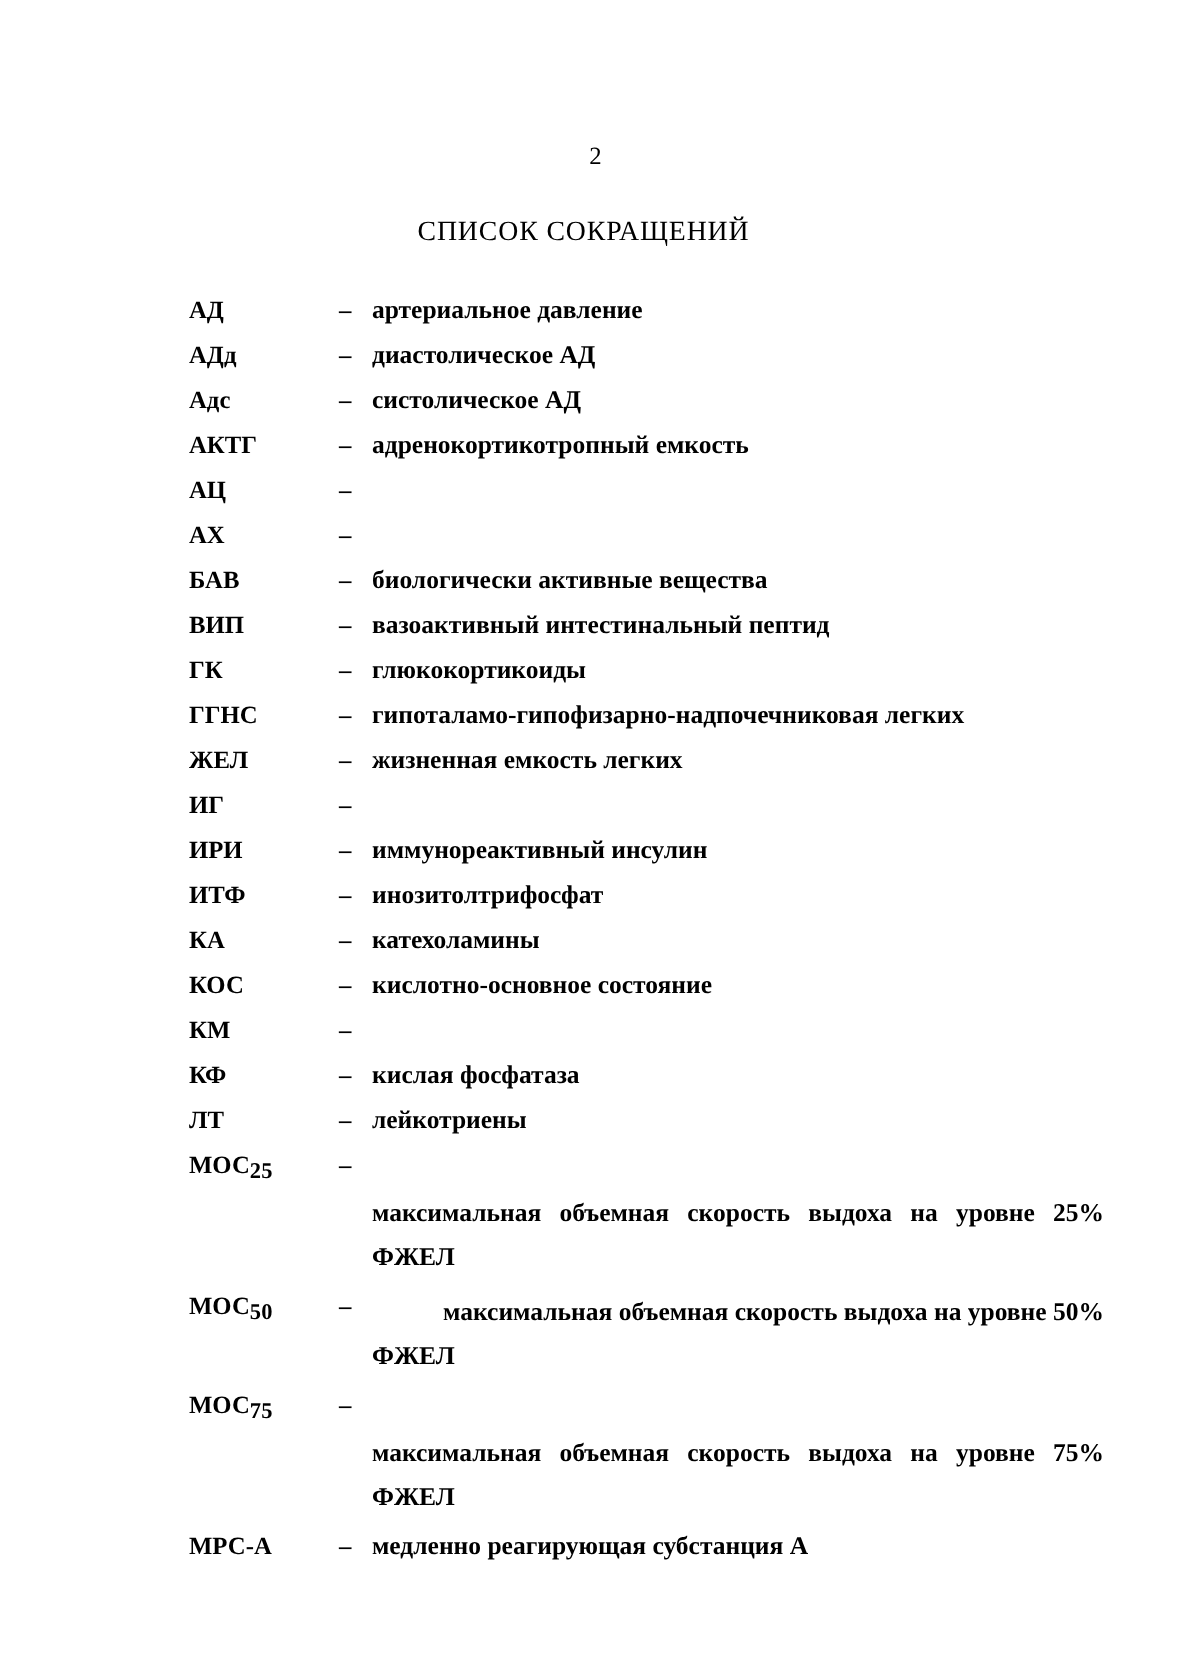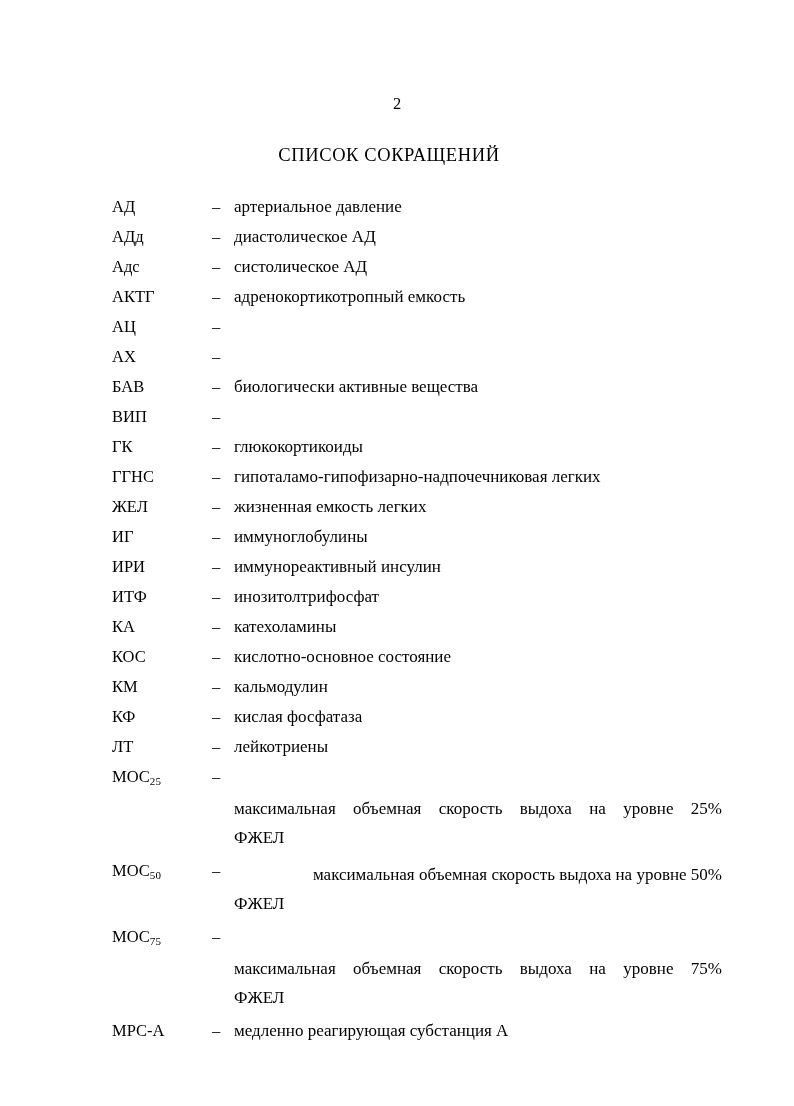--- a/index.html
+++ b/index.html
@@ -44,39 +44,40 @@
     letter-spacing: 0.6px;
     line-height: 1;
     font-weight: normal;
     margin: 0;
   }
 
   
   .abbr-list {
     position: absolute;
     top: 196px;
-    left: 112px;
+    left: 126px;
     width: 610px;
+    font-weight: bold;
   }
 
   .abbr-row {
     display: flex;
     align-items: flex-start;
     margin-bottom: 8.0px;
   }
 
   .abbr-term {
     flex: 0 0 100px;
     font-size: 16.5px;
     line-height: 22px;
     white-space: nowrap;
   }
 
   .abbr-term sub {
-    font-size: 11px;
+    font-size: 15px;
     vertical-align: baseline;
     position: relative;
     top: 3px;
     letter-spacing: 0.2px;
   }
 
   .abbr-dash {
     flex: 0 0 22px;
     font-size: 16.5px;
     line-height: 22px;
@@ -155,40 +156,40 @@
         <div class="abbr-dash">–</div>
       </div>
       <div class="abbr-row">
         <div class="abbr-term">БАВ</div>
         <div class="abbr-dash">–</div>
         <div class="abbr-def">биологически активные вещества</div>
       </div>
       <div class="abbr-row">
         <div class="abbr-term">ВИП</div>
         <div class="abbr-dash">–</div>
+        <div class="abbr-def">вазоактивный интестинальный пептид</div>
       </div>
       <div class="abbr-row">
         <div class="abbr-term">ГК</div>
         <div class="abbr-dash">–</div>
         <div class="abbr-def">глюкокортикоиды</div>
       </div>
       <div class="abbr-row">
         <div class="abbr-term">ГГНС</div>
         <div class="abbr-dash">–</div>
         <div class="abbr-def">гипоталамо-гипофизарно-надпочечниковая легких</div>
       </div>
       <div class="abbr-row">
         <div class="abbr-term">ЖЕЛ</div>
         <div class="abbr-dash">–</div>
         <div class="abbr-def">жизненная емкость легких</div>
       </div>
       <div class="abbr-row">
         <div class="abbr-term">ИГ</div>
         <div class="abbr-dash">–</div>
-        <div class="abbr-def">иммуноглобулины</div>
       </div>
       <div class="abbr-row">
         <div class="abbr-term">ИРИ</div>
         <div class="abbr-dash">–</div>
         <div class="abbr-def">иммунореактивный инсулин</div>
       </div>
       <div class="abbr-row">
         <div class="abbr-term">ИТФ</div>
         <div class="abbr-dash">–</div>
         <div class="abbr-def">инозитолтрифосфат</div>
@@ -199,21 +200,20 @@
         <div class="abbr-def">катехоламины</div>
       </div>
       <div class="abbr-row">
         <div class="abbr-term">КОС</div>
         <div class="abbr-dash">–</div>
         <div class="abbr-def">кислотно-основное состояние</div>
       </div>
       <div class="abbr-row">
         <div class="abbr-term">КМ</div>
         <div class="abbr-dash">–</div>
-        <div class="abbr-def">кальмодулин</div>
       </div>
       <div class="abbr-row">
         <div class="abbr-term">КФ</div>
         <div class="abbr-dash">–</div>
         <div class="abbr-def">кислая фосфатаза</div>
       </div>
       <div class="abbr-row">
         <div class="abbr-term">ЛТ</div>
         <div class="abbr-dash">–</div>
         <div class="abbr-def">лейкотриены</div>

